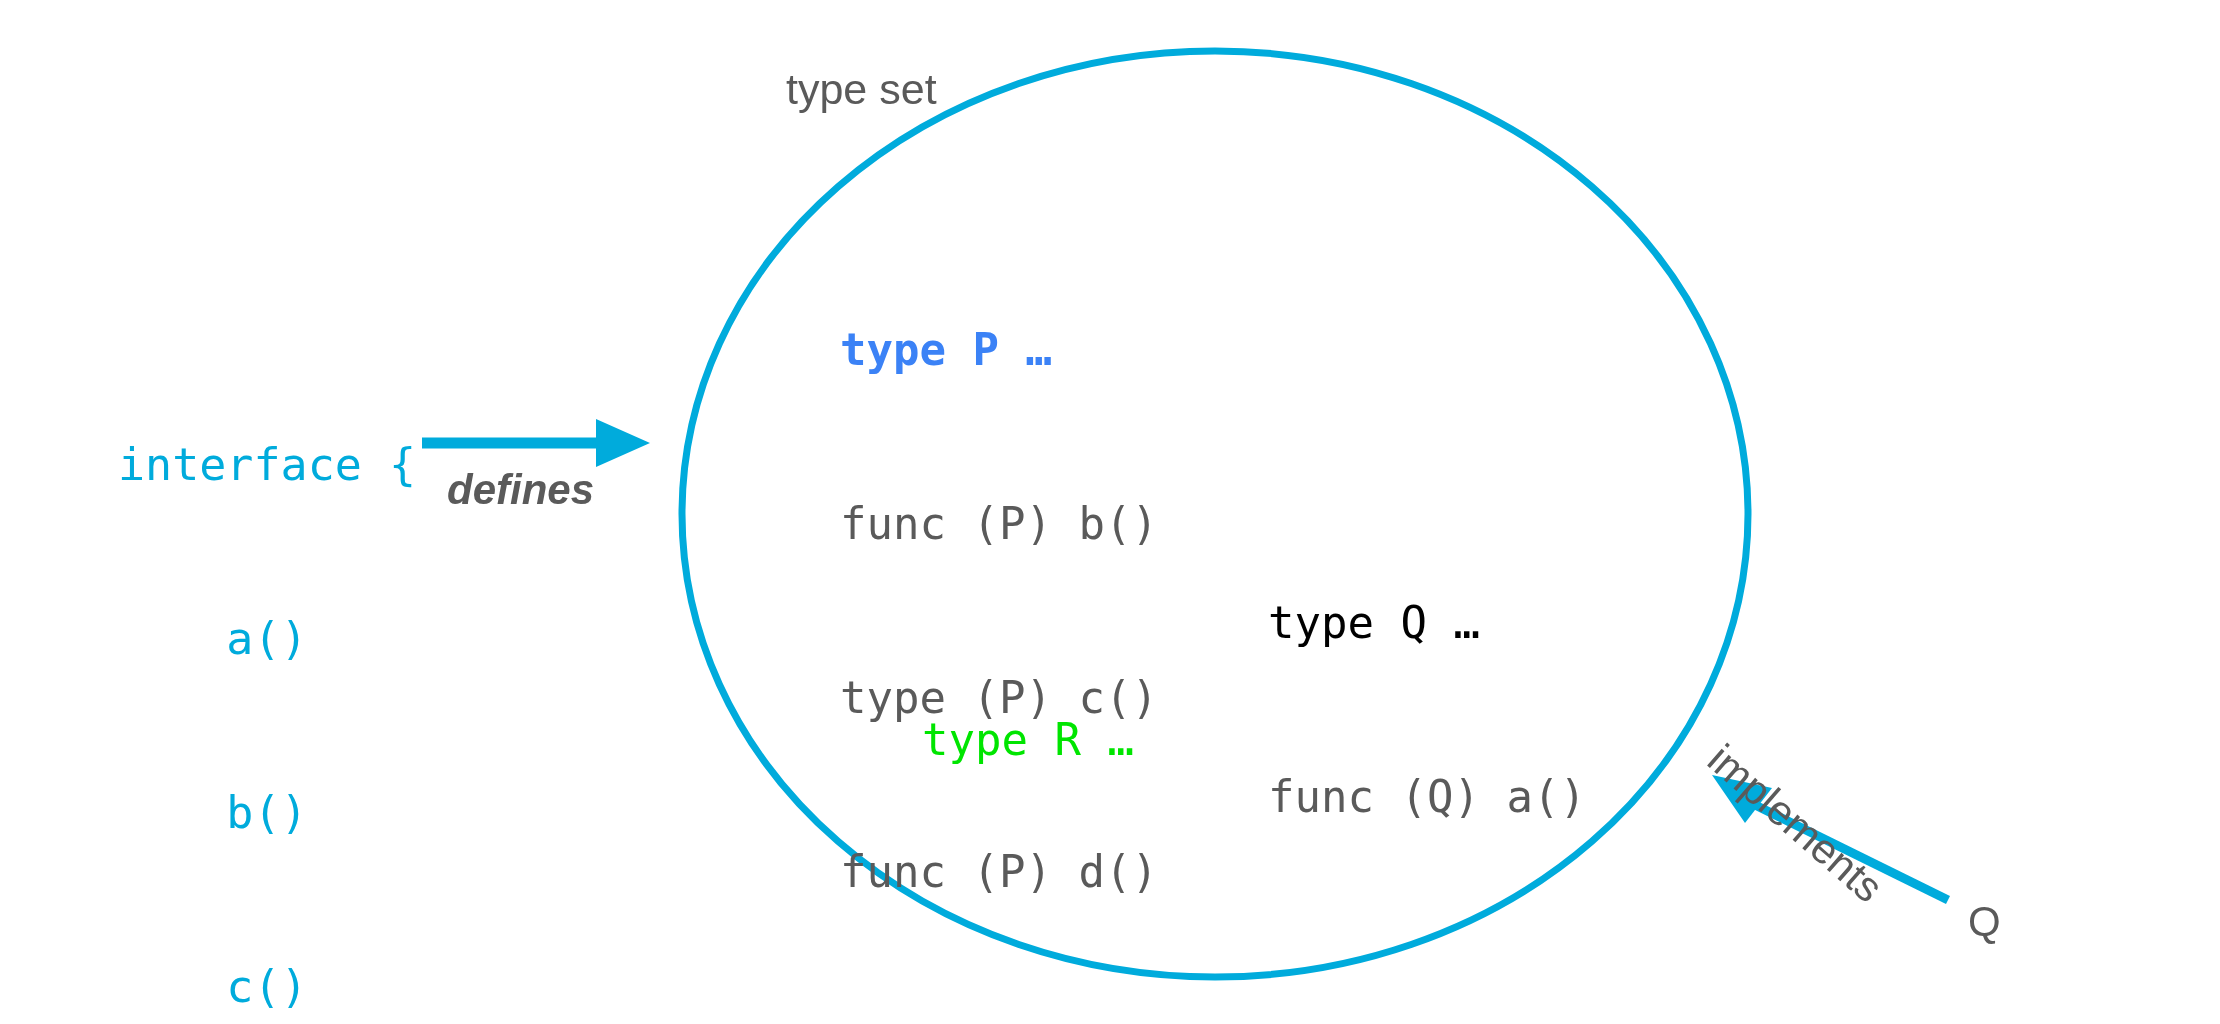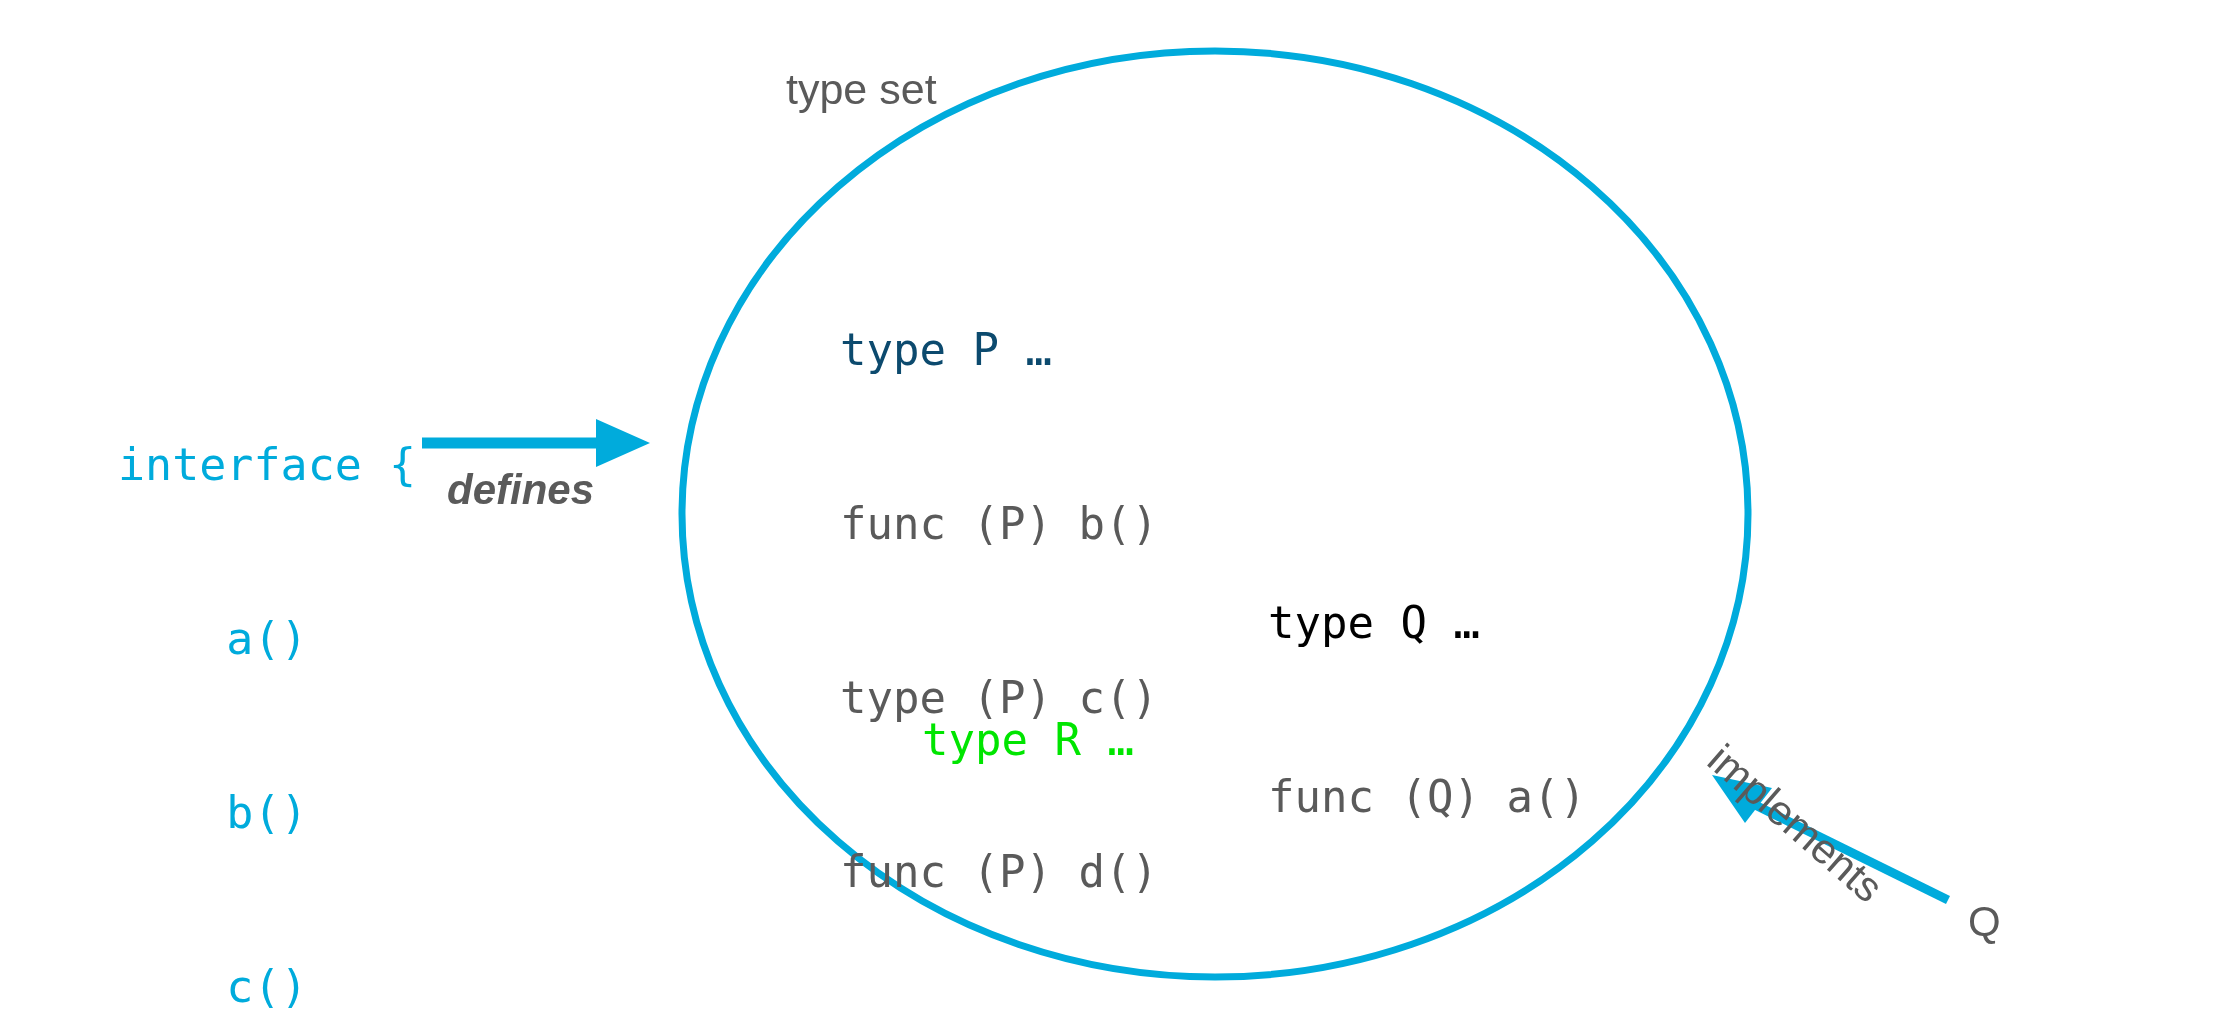--- a/index.html
+++ b/index.html
@@ -65,21 +65,21 @@
     font-size: 44px;
     line-height: 58px;
   }
   #type-r-block {
     position: absolute;
     left: 922px;
     top: 595px;
     font-size: 44px;
     line-height: 58px;
   }
-  .ln-head-p { color: #0c4a6e; }
+  .ln-head-p { color: #3b82f6; font-weight: bold; }
   .ln-head-q { color: #000000; }
   .ln-head-r { color: #00E500; text-align: right; }
   .ln-func  { color: #5a5a5a; }
 
   
   #implements-label {
     position: absolute;
     left: 1730px;
     top: 735px;
     font-size: 42px;

